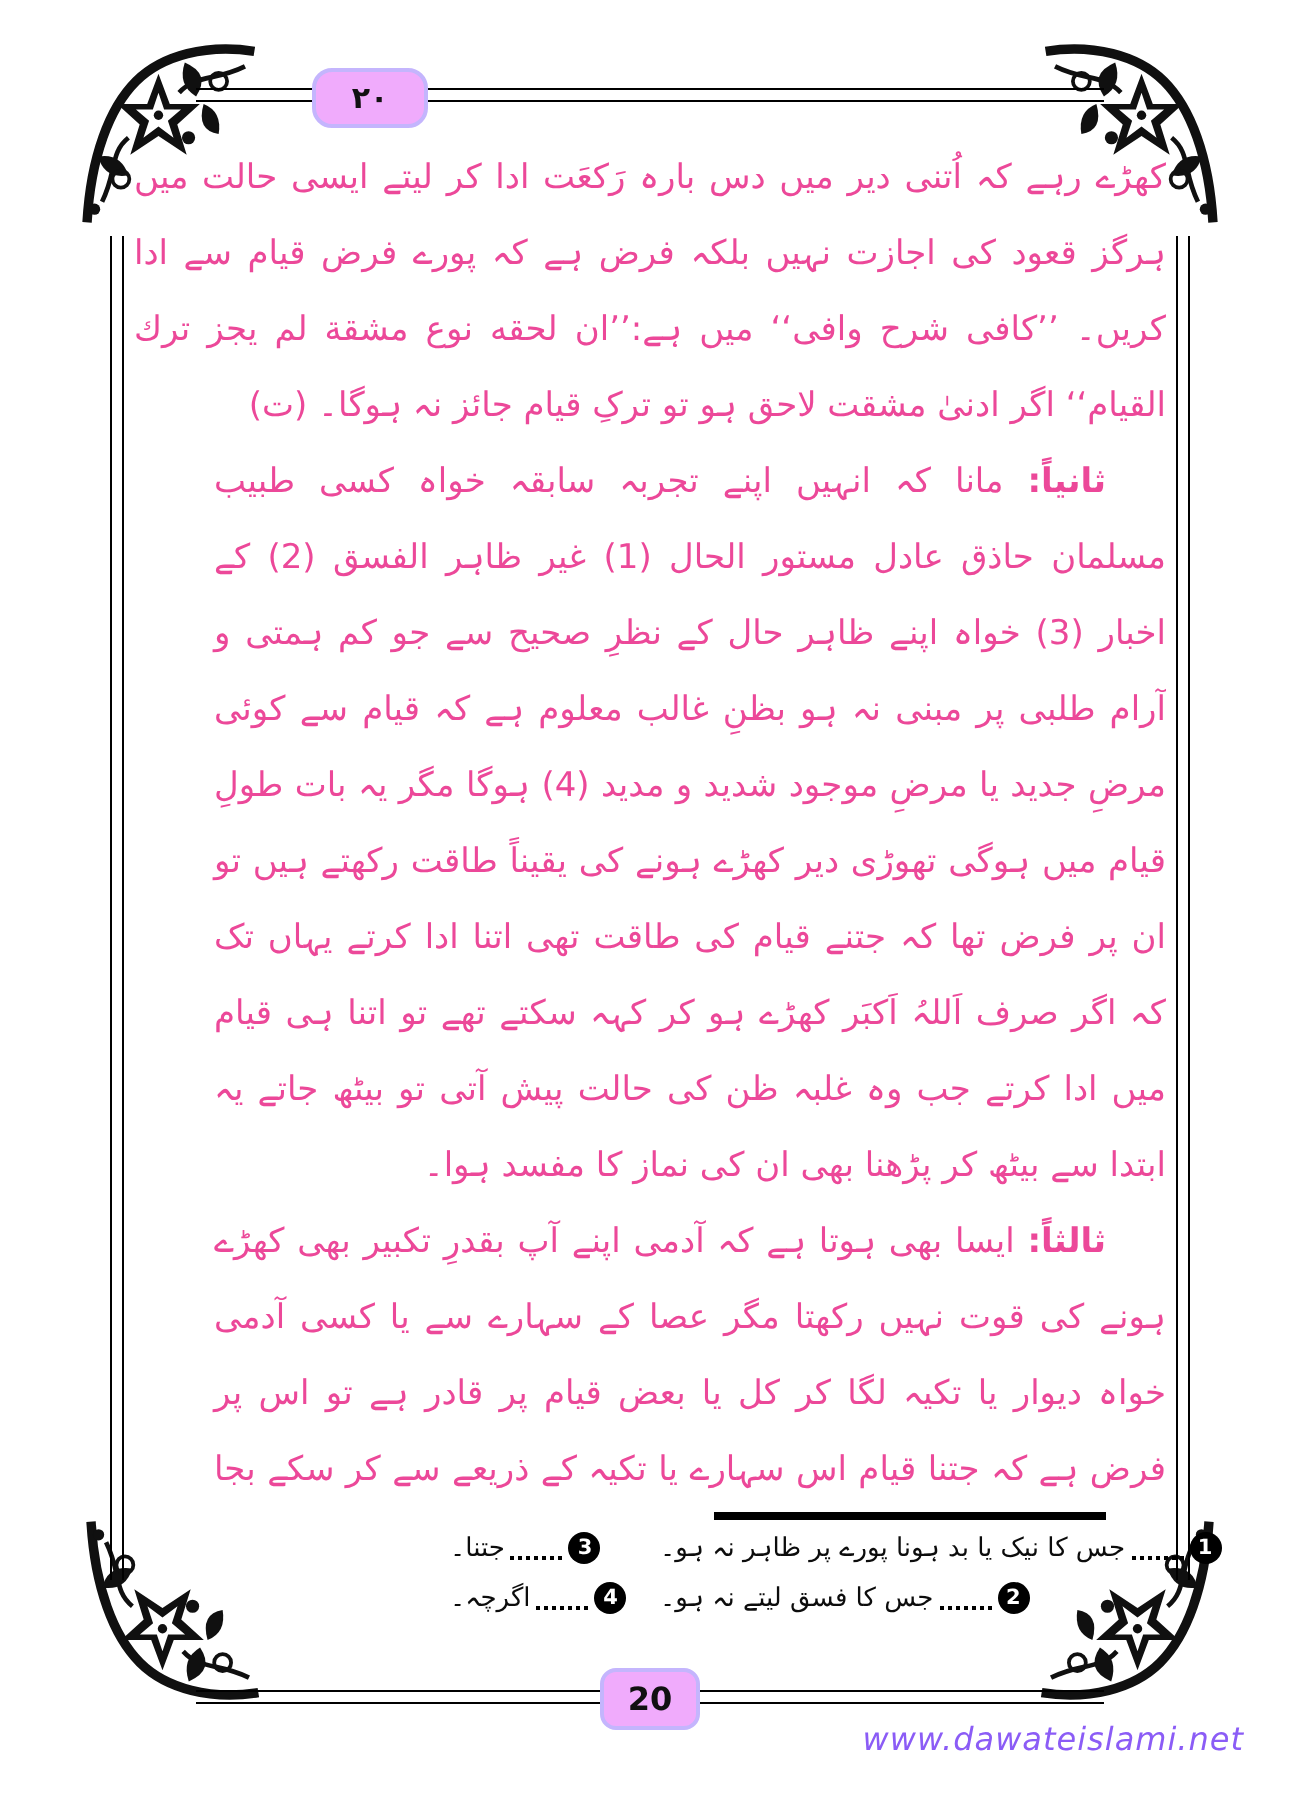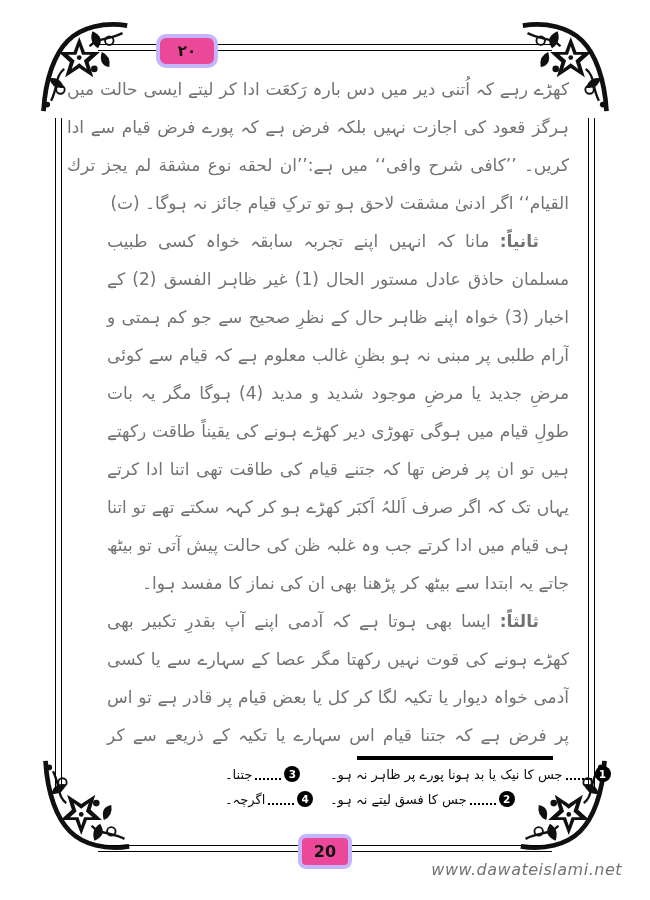--- a/index.html
+++ b/index.html
@@ -12,49 +12,49 @@
   .vrule{position:absolute;top:118px;bottom:110px;width:5px;
          border-left:1.6px solid #000;border-right:1.6px solid #000;}
   .vrule.left{left:55px;}
   .vrule.right{right:55px;}
   .cnr{position:absolute;width:94px;height:94px;}
   .cnr.tl{left:36px;top:20px;}
   .cnr.tr{right:36px;top:20px;transform:scaleX(-1);}
   .cnr.bl{left:38px;top:758px;transform:scaleY(-1);}
   .cnr.br{right:38px;top:758px;transform:scale(-1,-1);}
   
-  .badge{position:absolute;background:#ec4899;border:4px solid #c4b5fd;border-radius:10px;
+  .badge{position:absolute;background:#f0abfc;border:2px solid #c4b5fd;border-radius:10px;
          display:flex;align-items:center;justify-content:center;z-index:3;}
   .num-badge{left:156px;top:34px;width:54px;height:26px;font-size:15px;font-weight:bold;}
   .title-badge{left:366px;top:37px;width:156px;height:25px;font-size:12px;white-space:nowrap;
                direction:rtl;border-width:1.5px;border-radius:12px;}
   .page-badge{left:50%;transform:translateX(-50%);top:834px;width:46px;height:27px;
               font-size:16px;font-weight:bold;border-radius:8px;}
   
-  .content{position:absolute;left:67px;right:81px;top:70px;height:686px;overflow:hidden;
-           direction:rtl;text-align:justify;font-size:17px;line-height:38px;color:#737373;}
+  .content{position:absolute;left:67px;right:67px;top:70px;height:686px;overflow:hidden;
+           direction:rtl;text-align:justify;font-size:17px;line-height:38px;color:#ec4899;}
   .content p{margin:0;}
   .content p.indent{text-indent:30px;margin-left:40px;}
   .content b{font-weight:bold;}
   
   .fn-sep{position:absolute;right:97px;top:756px;width:196px;height:3.5px;background:#000;}
   .footnotes{position:absolute;right:95px;top:766px;width:330px;direction:rtl;
              font-size:13px;color:#0c0c0c;}
   .fn-row{display:flex;direction:rtl;margin-bottom:9px;}
   .fn-cell{display:flex;direction:rtl;align-items:center;white-space:nowrap;}
   .fn-cell.c1{width:225px;justify-content:flex-end;}
   .fn-cell.c2{width:105px;justify-content:flex-end;}
   .fn-num{display:inline-flex;align-items:center;justify-content:center;flex:0 0 auto;
           width:16px;height:16px;border-radius:50%;background:#000;color:#fff;
           font-size:10.5px;font-weight:bold;}
   .fn-leader{display:inline-block;width:26px;height:9px;margin:0 3px;
              border-bottom:2px dotted #000;flex:0 0 auto;}
   
   .watermark{position:absolute;right:28px;top:860px;font-size:16px;font-style:italic;
-             color:#737373;letter-spacing:.5px;}
+             color:#8b5cf6;letter-spacing:.5px;}
 </style>
 </head>
 <body>
 
 <div class="page">
 
   <svg width="0" height="0" style="position:absolute" aria-hidden="true">
     <defs>
       <symbol id="cnr" viewBox="0 0 100 100">
         <path d="M97 6 C72 2 48 8 34 22 C20 36 10 62 8 97" fill="none" stroke="#101010" stroke-width="5"></path>

